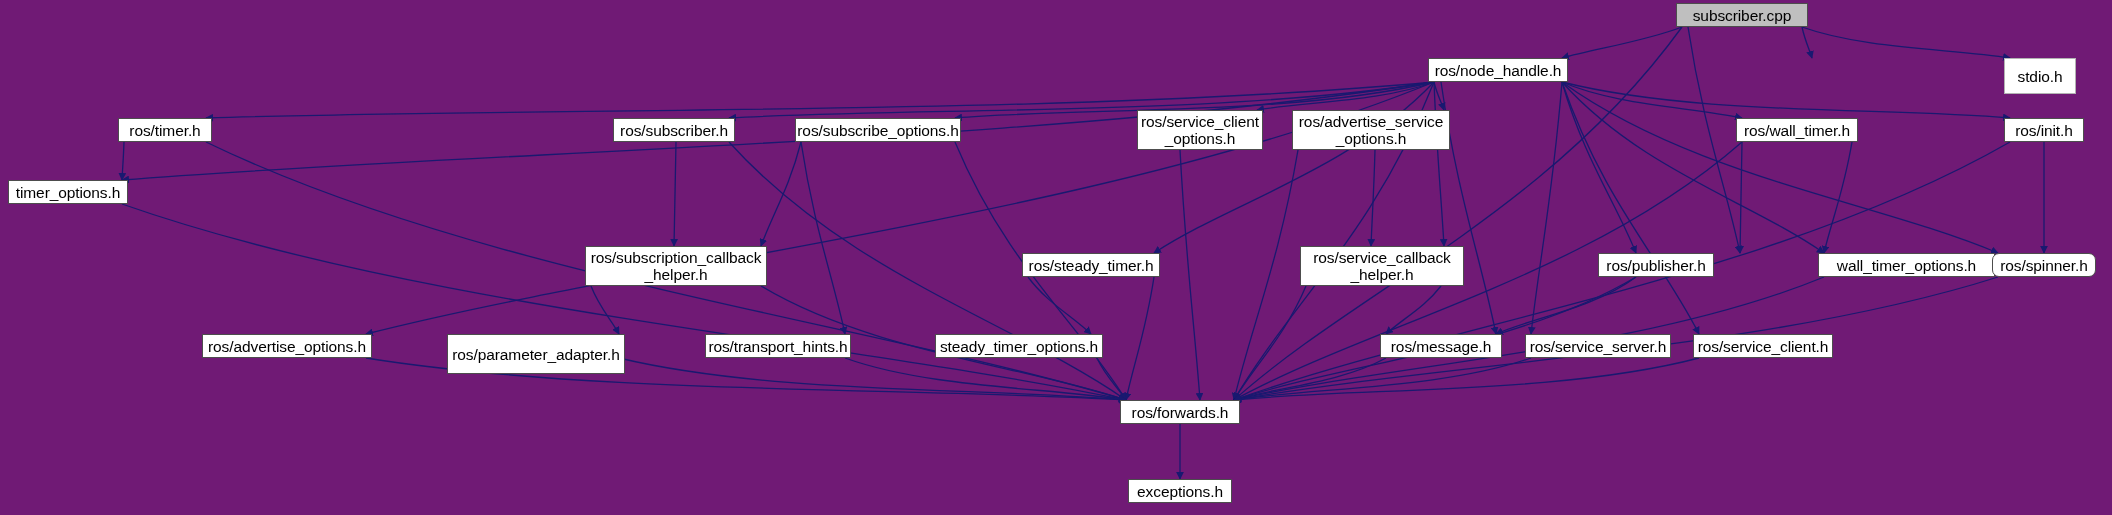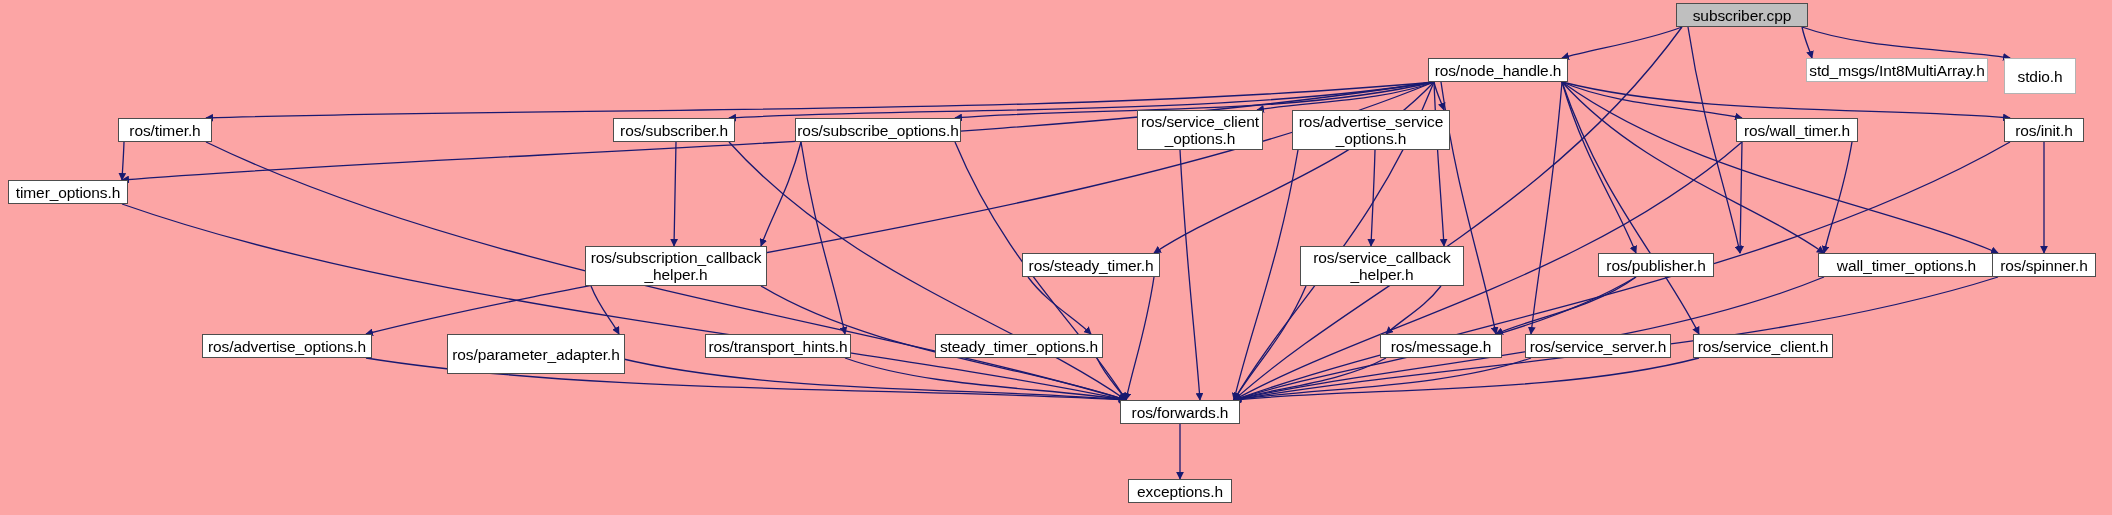--- a/index.html
+++ b/index.html
@@ -5,21 +5,21 @@
 <style>
   html, body {
     margin: 0;
     padding: 0;
     background: #ffffff;
   }
   #graph-root {
     position: relative;
     width: 2112px;
     height: 515px;
-    background: #fca5a5;
+    background: #701a75;
     font-family: "Liberation Sans", "DejaVu Sans", sans-serif;
     overflow: hidden;
   }
   #edge-layer {
     position: absolute;
     left: 0;
     top: 0;
     width: 2112px;
     height: 515px;
     pointer-events: none;
@@ -126,40 +126,39 @@
       <path d="M 2044 142 C 2044 191.95, 2044 219.7, 2044 253" fill="none" stroke="#191970" stroke-width="1.3" marker-end="url(#ah)"></path>
       <path d="M 2010 142 C 1777.2 275.6, 1451.28 322.6, 1234 400" fill="none" stroke="#191970" stroke-width="1.3" marker-end="url(#ah)"></path>
       <path d="M 366 358 C 594 394.4, 913.2 387.4, 1126 400" fill="none" stroke="#191970" stroke-width="1.3" marker-end="url(#ah)"></path>
       <path d="M 619 358 C 771.1 394.4, 984.04 387.4, 1126 400" fill="none" stroke="#191970" stroke-width="1.3" marker-end="url(#ah)"></path>
       <path d="M 845 358 C 929.3 388.14, 1047.32 387.4, 1126 400" fill="none" stroke="#191970" stroke-width="1.3" marker-end="url(#ah)"></path>
       <path d="M 1180 424 C 1180 448.75, 1180 462.5, 1180 479" fill="none" stroke="#191970" stroke-width="1.3" marker-end="url(#ah)"></path>
     </svg>
   <div id="node-layer">
       <div class="node root" style="left: 1676px; top: 3px; width: 132px; height: 24px;"><span class="node-label">subscriber.cpp</span></div>
       <div class="node hdr" style="left: 1428px; top: 58px; width: 140px; height: 24px;"><span class="node-label">ros/node_handle.h</span></div>
-      <div class="node plain" style="left: 1806px; top: 58px; width: 182px; height: 24px;"><span class="node-label">std_msgs/Int8MultiArray.h</span></div>
       <div class="node plain" style="left: 2004px; top: 58px; width: 72px; height: 36px;"><span class="node-label">stdio.h</span></div>
       <div class="node hdr" style="left: 118px; top: 118px; width: 94px; height: 24px;"><span class="node-label">ros/timer.h</span></div>
       <div class="node hdr" style="left: 613px; top: 118px; width: 122px; height: 24px;"><span class="node-label">ros/subscriber.h</span></div>
       <div class="node hdr" style="left: 795px; top: 118px; width: 166px; height: 24px; text-align: center;"><span class="node-label">ros/subscribe_options.h</span></div>
       <div class="node hdr" style="left: 1137px; top: 110px; width: 126px; height: 40px;"><span class="node-label">ros/service_client
 _options.h</span></div>
       <div class="node hdr" style="left: 1292px; top: 110px; width: 158px; height: 40px;"><span class="node-label">ros/advertise_service
 _options.h</span></div>
       <div class="node hdr" style="left: 1736px; top: 118px; width: 122px; height: 24px;"><span class="node-label">ros/wall_timer.h</span></div>
       <div class="node hdr" style="left: 2004px; top: 118px; width: 80px; height: 24px;"><span class="node-label">ros/init.h</span></div>
       <div class="node hdr" style="left: 8px; top: 180px; width: 120px; height: 24px;"><span class="node-label">timer_options.h</span></div>
       <div class="node hdr" style="left: 585px; top: 246px; width: 182px; height: 40px;"><span class="node-label">ros/subscription_callback
 _helper.h</span></div>
       <div class="node hdr" style="left: 1022px; top: 253px; width: 138px; height: 24px;"><span class="node-label">ros/steady_timer.h</span></div>
       <div class="node hdr" style="left: 1300px; top: 246px; width: 164px; height: 40px;"><span class="node-label">ros/service_callback
 _helper.h</span></div>
       <div class="node hdr" style="left: 1598px; top: 253px; width: 116px; height: 24px;"><span class="node-label">ros/publisher.h</span></div>
       <div class="node hdr" style="left: 1818px; top: 253px; width: 177px; height: 24px;"><span class="node-label">wall_timer_options.h</span></div>
-      <div class="node hdr" style="left: 1992px; top: 253px; width: 104px; height: 24px;"><span class="node-label">ros/spinner.h</span></div>
+      <div class="node hdr" style="left: 1992px; top: 253px; width: 104px; height: 24px; border-radius: 7px;"><span class="node-label">ros/spinner.h</span></div>
       <div class="node hdr" style="left: 202px; top: 334px; width: 170px; height: 24px;"><span class="node-label">ros/advertise_options.h</span></div>
       <div class="node hdr" style="left: 447px; top: 334px; width: 178px; height: 40px;"><span class="node-label">ros/parameter_adapter.h</span></div>
       <div class="node hdr" style="left: 705px; top: 334px; width: 146px; height: 24px;"><span class="node-label">ros/transport_hints.h</span></div>
       <div class="node hdr" style="left: 935px; top: 334px; width: 168px; height: 24px;"><span class="node-label">steady_timer_options.h</span></div>
       <div class="node hdr" style="left: 1380px; top: 334px; width: 122px; height: 24px;"><span class="node-label">ros/message.h</span></div>
       <div class="node hdr" style="left: 1525px; top: 334px; width: 146px; height: 24px;"><span class="node-label">ros/service_server.h</span></div>
       <div class="node hdr" style="left: 1693px; top: 334px; width: 140px; height: 24px;"><span class="node-label">ros/service_client.h</span></div>
       <div class="node hdr" style="left: 1120px; top: 400px; width: 120px; height: 24px;"><span class="node-label">ros/forwards.h</span></div>
       <div class="node hdr" style="left: 1128px; top: 479px; width: 104px; height: 24px;"><span class="node-label">exceptions.h</span></div>
     </div>

